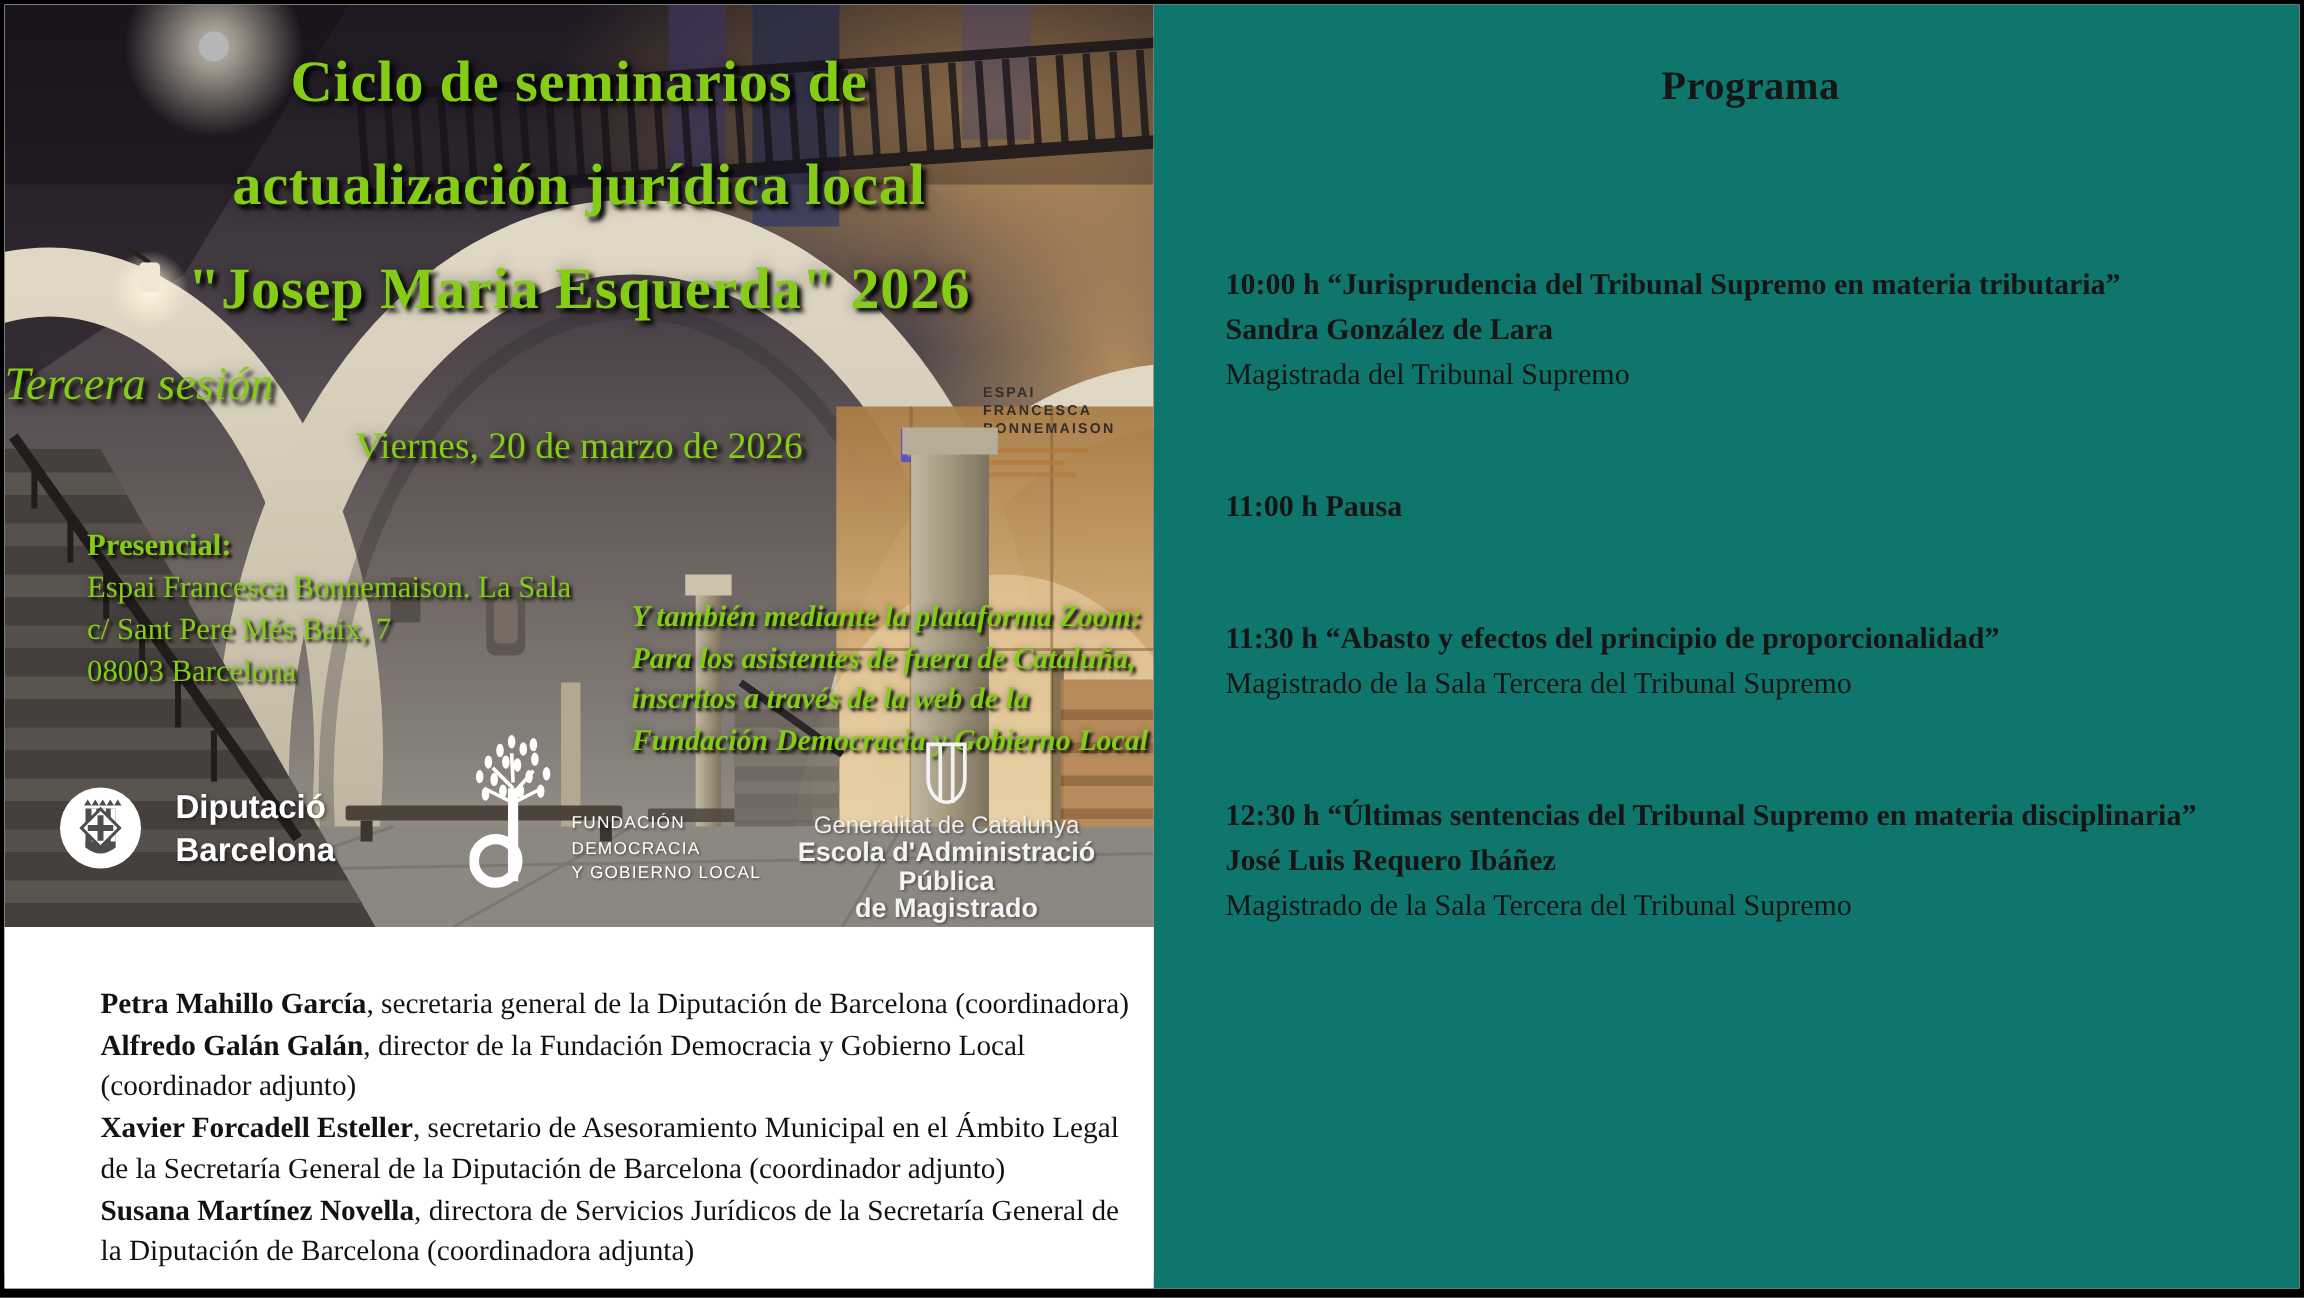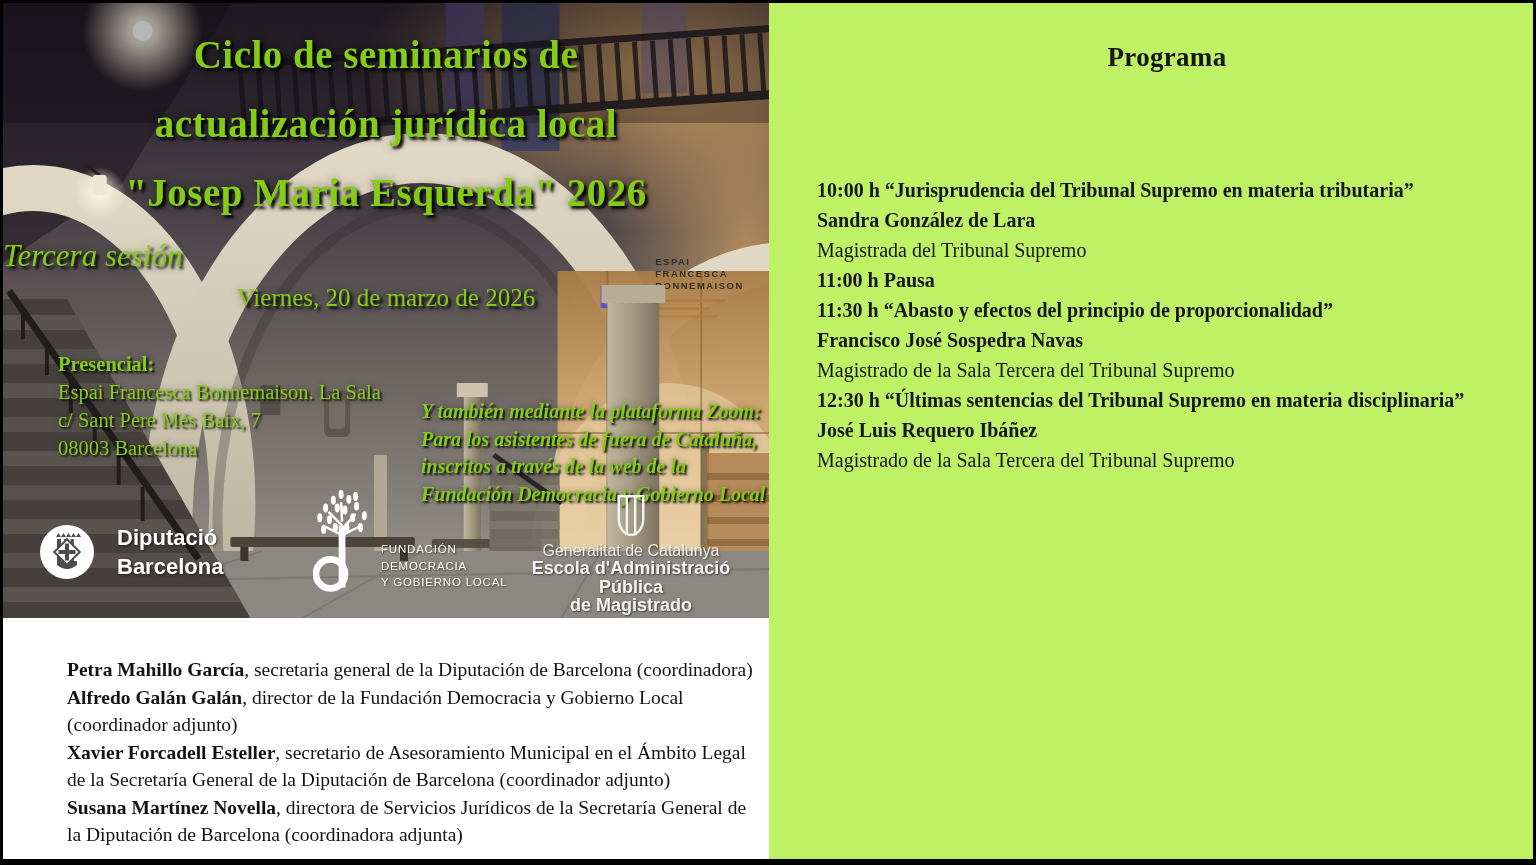--- a/index.html
+++ b/index.html
@@ -38,27 +38,27 @@
   .gene-l1{font-size:16px;line-height:17px;color:#eee;text-shadow:1px 1px 2px rgba(0,0,0,.45);}
   .gene-l2,.gene-l3{font-size:18px;font-weight:bold;line-height:18.5px;color:#f4f4f4;
     text-shadow:1px 1px 2px rgba(0,0,0,.5);}
   
   .coordination{position:relative;background:#fff;color:#121212;padding:26px 8px 0 38px;}
   .coord-heading{font-size:20.5px;font-weight:bold;font-style:italic;}
   .coord-list{margin-top:12px;padding-left:26px;font-size:19.5px;line-height:27.5px;}
   .coord-list p{margin:0;}
   .coord-list .nm{font-weight:bold;}
   
-  .right-col{flex:1 1 auto;background:#bef264;color:#151515;
+  .right-col{flex:1 1 auto;background:#0f766e;color:#151515;
     padding:0 16px 0 48px;box-sizing:border-box;}
   .program-heading{margin:36px 0 0 0;text-align:center;font-size:27px;
     font-weight:bold;line-height:36px;letter-spacing:.3px;}
   .program-item{line-height:30px;font-size:20px;}
   .program-item.first{margin-top:100px;}
-  .program-item + .program-item{}
+  .program-item + .program-item{margin-top:58px;}
   .p-title,.p-speaker{font-weight:bold;}
   .p-line:empty{display:none;}
 </style>
 </head>
 <body>
 
 <div class="page">
 
   <div class="left-col">
 
@@ -311,21 +311,20 @@
       <div class="p-line p-role">Magistrada del Tribunal Supremo</div>
     </div>
 
     <div class="program-item">
       <div class="p-line p-title">11:00 h Pausa</div>
 
     </div>
 
     <div class="program-item">
       <div class="p-line p-title">11:30 h “Abasto y efectos del principio de proporcionalidad”</div>
-      <div class="p-line p-speaker">Francisco José Sospedra Navas</div>
       <div class="p-line p-role">Magistrado de la Sala Tercera del Tribunal Supremo</div>
     </div>
 
     <div class="program-item">
       <div class="p-line p-title">12:30 h “Últimas sentencias del Tribunal Supremo en materia disciplinaria”</div>
       <div class="p-line p-speaker">José Luis Requero Ibáñez</div>
       <div class="p-line p-role">Magistrado de la Sala Tercera del Tribunal Supremo</div>
     </div>
   </div>
 </div>

